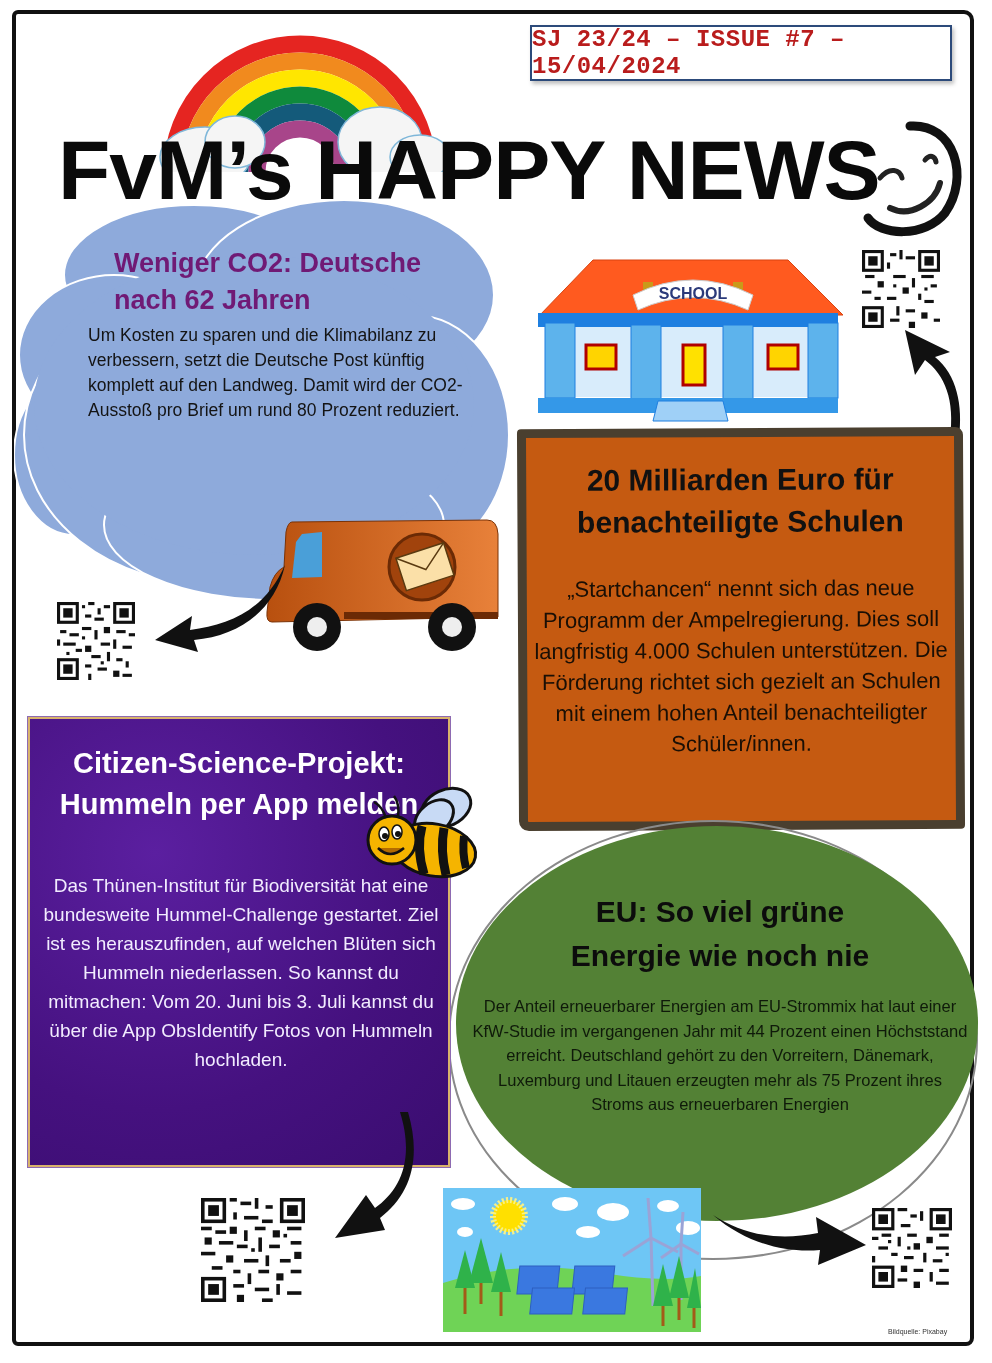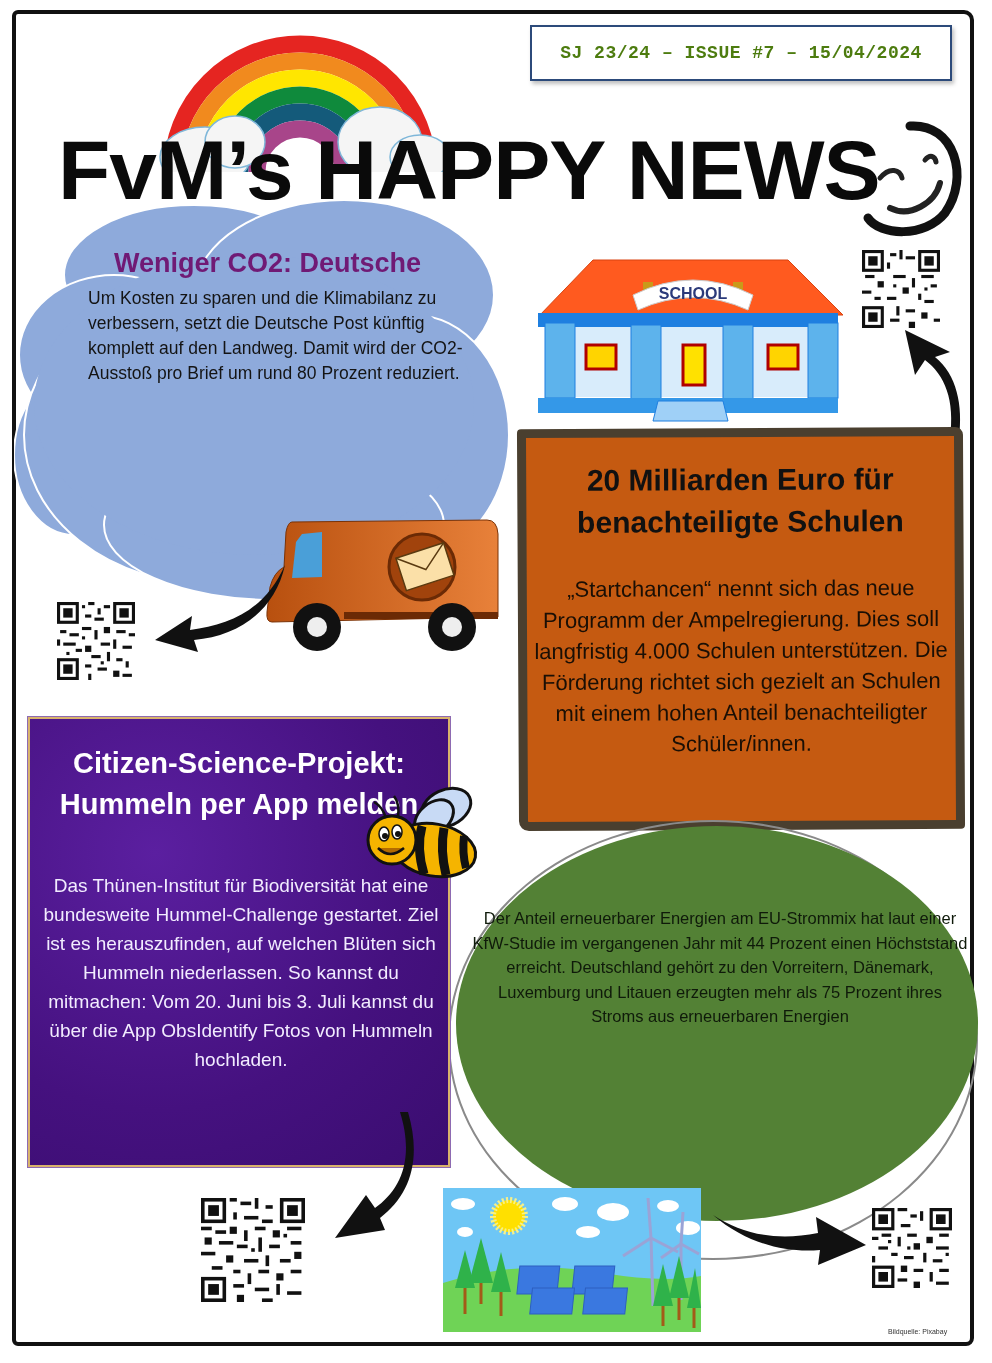--- a/index.html
+++ b/index.html
@@ -8,21 +8,21 @@
   .abs { position: absolute; }
 
   
   .frame { left: 12px; top: 10px; width: 962px; height: 1336px;
            border: 4px solid #111; border-radius: 6px 10px 8px 6px; box-sizing: border-box; }
 
   
   .issue-box { left: 530px; top: 25px; width: 418px; height: 52px; border: 2px solid #2c4a7a;
                box-shadow: 2px 3px 4px rgba(0,0,0,0.25); background:#fff;
                display:flex; align-items:center; justify-content:center;
-               font-family: "Liberation Mono", monospace; font-size: 18px; font-weight: bold; color:#4d7c0f; letter-spacing: 0.5px; }
+               font-family: "Liberation Mono", monospace; font-size: 24px; font-weight: bold; color:#b91c1c; letter-spacing: 0.5px; }
 
   
   .masthead-title { left: 58px; top: 125px; font-family: "Liberation Sans", sans-serif;
                     font-weight: bold; font-size: 84px; line-height: 90px; color: #0a0a0a;
                     letter-spacing: -1px; white-space: nowrap; transform: scaleX(1.02); transform-origin:left; }
 
   .smiley { left: 840px; top: 118px; }
 
   
   .cloud-text { left: 88px; top: 245px; width: 400px; }
@@ -108,20 +108,21 @@
   <path d="M50,90 C70,100 95,85 100,65" fill="none" stroke="#222" stroke-width="6" stroke-linecap="round"></path>
 </svg>
 
 <div class="abs issue-box">
   <span>SJ 23/24 – ISSUE #7 – 15/04/2024</span>
 </div>
 
 <div class="abs cloud-text">
   <div class="cloud-headline">
     <div>Weniger CO2: Deutsche</div>
+    <div>nach 62 Jahren</div>
   </div>
   <p class="cloud-body">Um Kosten zu sparen und die Klimabilanz zu verbessern, setzt die Deutsche Post künftig komplett auf den Landweg. Damit wird der CO2-Ausstoß pro Brief um rund 80 Prozent reduziert.</p>
 </div>
 
 <svg class="abs" style="left:262px;top:512px" width="240" height="150" viewBox="0 0 240 150">
   <defs>
     <linearGradient id="vanG" x1="0" x2="1">
         <stop offset="0" stop-color="#b8500f"></stop>
         <stop offset="1" stop-color="#e8813a"></stop>
       </linearGradient>
@@ -256,20 +257,24 @@
 </svg>
 
 <div class="abs orange-box">
   <div class="orange-headline">20 Milliarden Euro für benachteiligte Schulen</div>
   <div class="orange-body">„Startchancen“ nennt sich das neue  Programm der Ampelregierung. Dies soll langfristig 4.000 Schulen unterstützen. Die Förderung richtet sich gezielt an Schulen mit einem hohen Anteil benachteiligter Schüler/innen.</div>
 </div>
 
 <div class="abs green-ring"></div>
 <div class="abs green-ellipse"></div>
 <div class="abs green-text">
+  <div class="green-headline">
+    <div>EU: So viel grüne</div>
+    <div>Energie wie noch nie</div>
+  </div>
   <p class="green-body">Der Anteil erneuerbarer Energien am EU-Strommix hat laut einer KfW-Studie im vergangenen Jahr mit 44 Prozent einen Höchststand erreicht. Deutschland gehört zu den Vorreitern, Dänemark, Luxemburg und Litauen erzeugten mehr als 75 Prozent ihres Stroms aus erneuerbaren Energien</p>
 </div>
 
 <div class="abs purple-box">
   <div class="purple-headline">Citizen-Science-Projekt: Hummeln per App melden</div>
   <div class="purple-body">Das Thünen-Institut für Biodiversität hat eine bundesweite Hummel-Challenge gestartet. Ziel ist es herauszufinden, auf welchen Blüten sich Hummeln niederlassen. So kannst du mitmachen: Vom 20. Juni bis 3. Juli kannst du über die App ObsIdentify Fotos von Hummeln hochladen.</div>
 </div>
 
 <svg class="abs" style="left:364px;top:778px" width="120" height="105" viewBox="0 0 120 105">
   <ellipse cx="82" cy="30" rx="26" ry="18" fill="#c8daf5" stroke="#111" stroke-width="3" transform="rotate(-25 82 30)"></ellipse>

